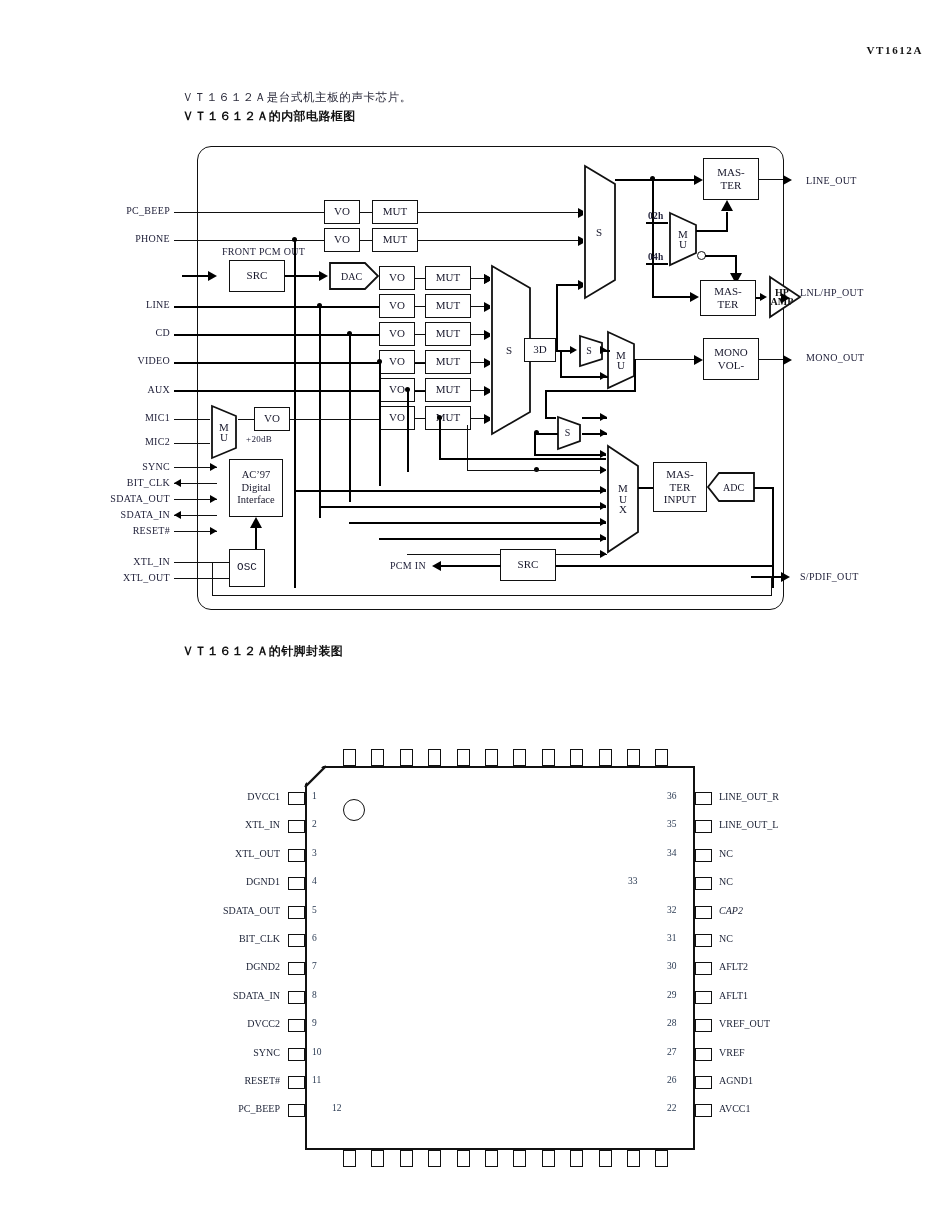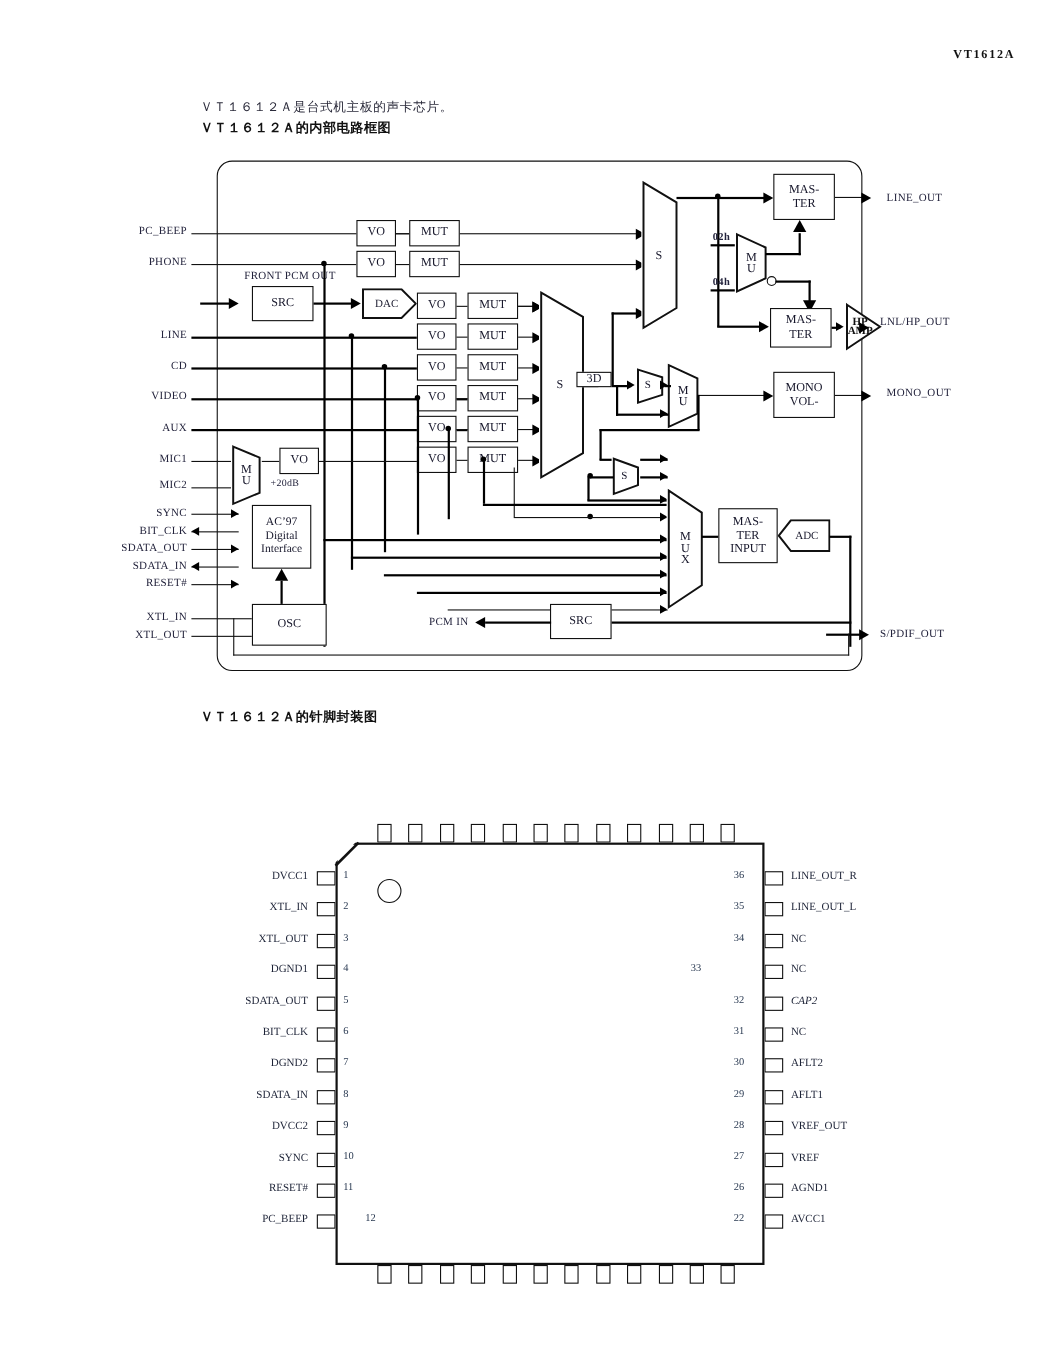--- a/index.html
+++ b/index.html
@@ -266,21 +266,21 @@
     <div class="wire h" style="left:290px;top:419px;width:89px;"></div>
 
     <div class="mux" style="left:490px;top:264px;width:42px;height:172px;">
       <svg width="42" height="172" viewBox="0 0 42 172">
         <polygon points="2,2 40,24 40,148 2,170" fill="#fff" stroke="#111" stroke-width="1.8"></polygon>
       </svg>
       <div class="mtxt" style="left:-4px;">S</div>
     </div>
 
     <div class="wire h th" style="left:530px;top:350px;width:14px;"></div>
-    <div class="blk" style="left:524px;top:338px;width:32px;height:14px;">3D</div>
+    <div class="blk" style="left:524px;top:338px;width:32px;height:24px;">3D</div>
 
     <div class="wire h th" style="left:556px;top:350px;width:18px;"></div>
     <div class="arrow sm r" style="left:570px;top:346px;"></div>
     <div class="mux" style="left:578px;top:334px;width:26px;height:34px;">
       <svg width="26" height="34" viewBox="0 0 26 34">
         <polygon points="2,2 24,9 24,25 2,32" fill="#fff" stroke="#111" stroke-width="1.8"></polygon>
       </svg>
       <div class="mtxt" style="left:-4px;font-size:10px;">S</div>
     </div>
 
@@ -460,21 +460,21 @@
     <div class="arrow r" style="left:781px;top:572px;"></div>
 
     <div class="blk" style="left:229px;top:459px;width:54px;height:58px;line-height:1.2;font-size:10.5px;">
       <div>
         <span>AC’97</span><br>
         <span>Digital</span><br>
         <span>Interface</span>
       </div>
     </div>
 
-    <div class="blk" style="left:229px;top:549px;width:68px;height:38px;">OSC</div>
+    <div class="blk" style="left:229px;top:549px;width:36px;height:38px;font-family:Liberation Mono, monospace;">OSC</div>
     <div class="wire v th" style="left:255px;top:528px;height:21px;"></div>
     <div class="arrow u" style="left:250px;top:517px;"></div>
 
     <div class="wire v" style="left:212px;top:562px;height:34px;"></div>
     <div class="wire h" style="left:212px;top:595px;width:560px;"></div>
     <div class="wire v" style="left:771px;top:576px;height:20px;"></div>
 
   </div>
 
   <div>

